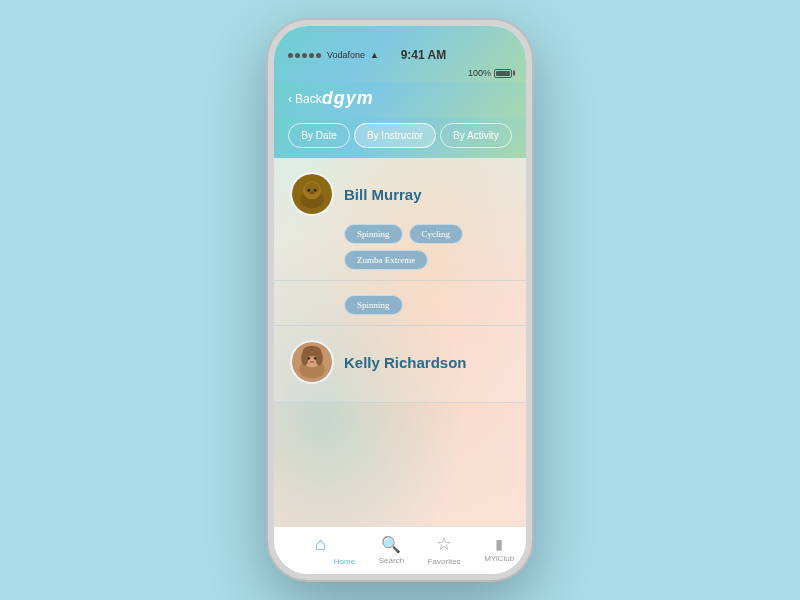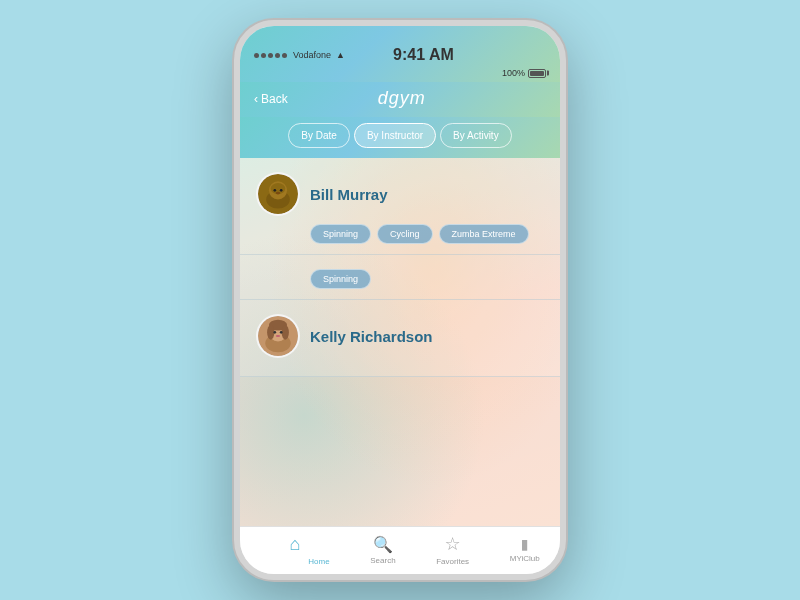--- a/index.html
+++ b/index.html
@@ -8,21 +8,21 @@
       height: 600px;
       background-color: #a8dce8;
       display: flex;
       align-items: center;
       justify-content: center;
       font-family: -apple-system, 'Helvetica Neue', Arial, sans-serif;
       overflow: hidden;
     }
 
     .phone-outer {
-      width: 332px;
+      width: 264px;
       height: 560px;
       background: #f0f0f0;
       border-radius: 40px;
       border: 6px solid #d4d4d4;
       box-shadow: 0 0 0 2px #bbb, 0 20px 60px rgba(0,0,0,0.3);
       overflow: hidden;
       position: relative;
       display: flex;
       flex-direction: column;
     }
@@ -50,21 +50,21 @@
       font-size: 9px;
       color: #333;
       margin-left: 4px;
     }
     .wifi-icon {
       font-size: 9px;
       color: #333;
       margin-left: 3px;
     }
     .status-center {
-      font-size: 16px;
+      font-size: 12px;
       font-weight: 600;
       color: #333;
     }
     .status-right {
       font-size: 9px;
       color: #333;
       display: flex;
       align-items: center;
       gap: 3px;
       margin-top: 36px;
@@ -114,23 +114,23 @@
     .back-btn {
       display: flex;
       align-items: center;
       color: white;
       font-size: 12px;
       gap: 3px;
       cursor: pointer;
     }
     .app-title {
       flex: 1;
-      text-align: center;
+      text-align: left;
       font-size: 18px;
-      font-weight: 400;
+      font-weight: 700;
       color: white;
       font-style: italic;
       margin-right: 30px;
       letter-spacing: 1px;
     }
 
     
     .filter-tabs {
       background: linear-gradient(135deg, #6ecfcf 0%, #7ec8e3 40%, #a8d8b0 100%);
       padding: 6px 10px 10px;
@@ -202,20 +202,21 @@
     .instructor-name {
       font-size: 15px;
       font-weight: 600;
       color: #2a6a8a;
     }
     .tags-row {
       display: flex;
       flex-wrap: wrap;
       gap: 6px;
       margin-left: 54px;
+      font-family: Liberation Serif, serif;
     }
     .tag {
       padding: 4px 12px;
       border-radius: 12px;
       font-size: 9px;
       font-weight: 500;
       color: white;
       background: rgba(100,160,200,0.7);
       border: 1px solid rgba(255,255,255,0.5);
       cursor: pointer;

